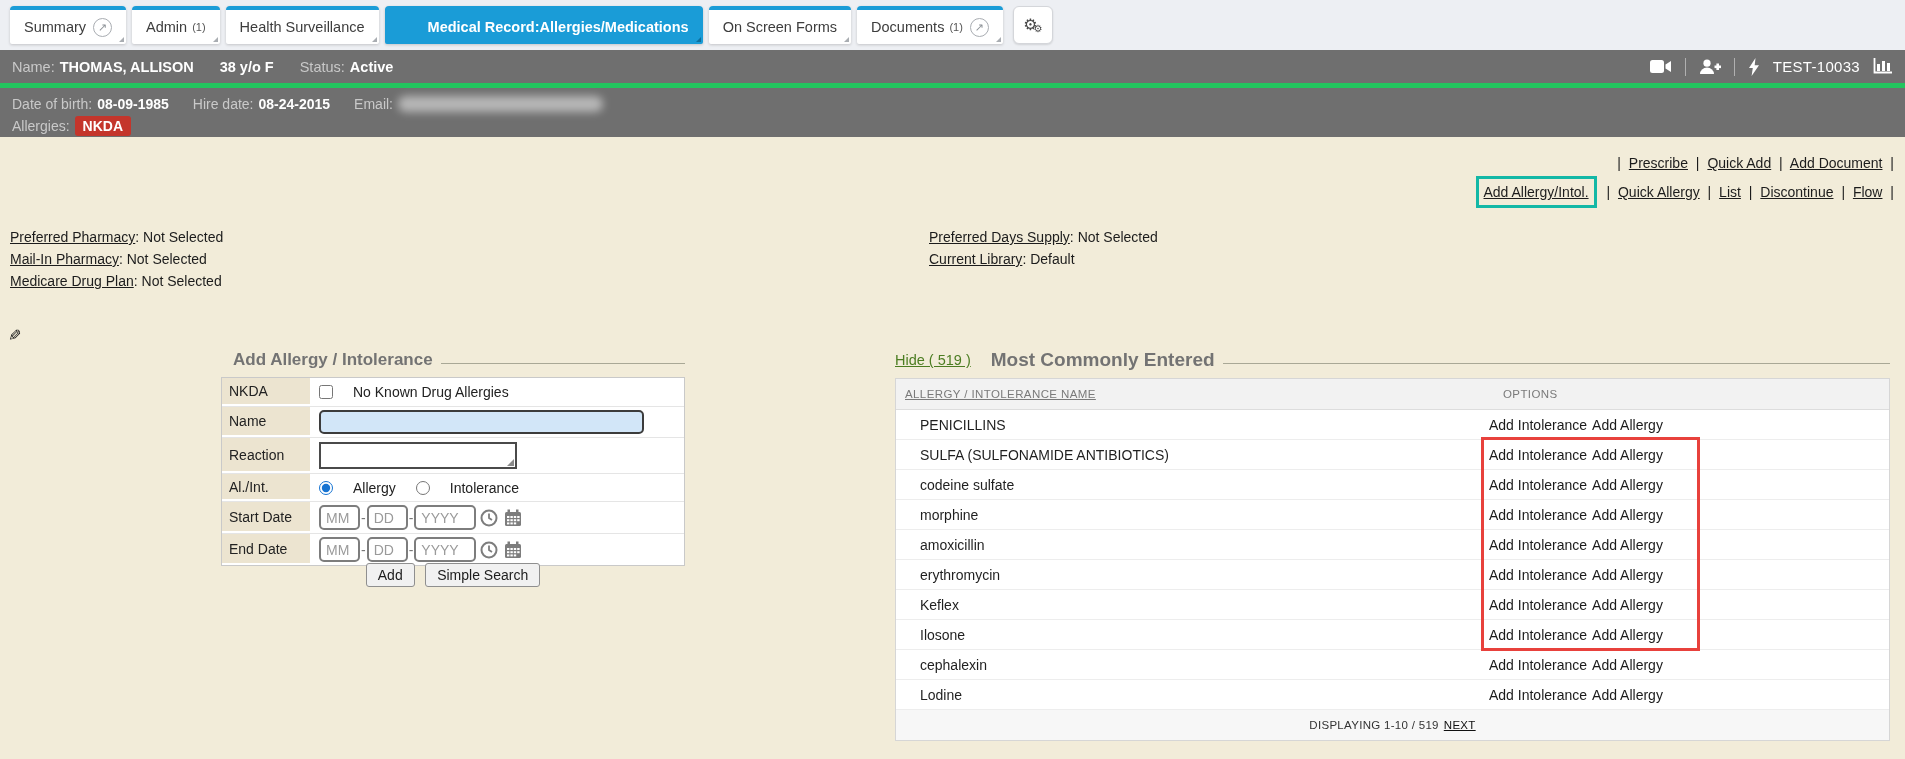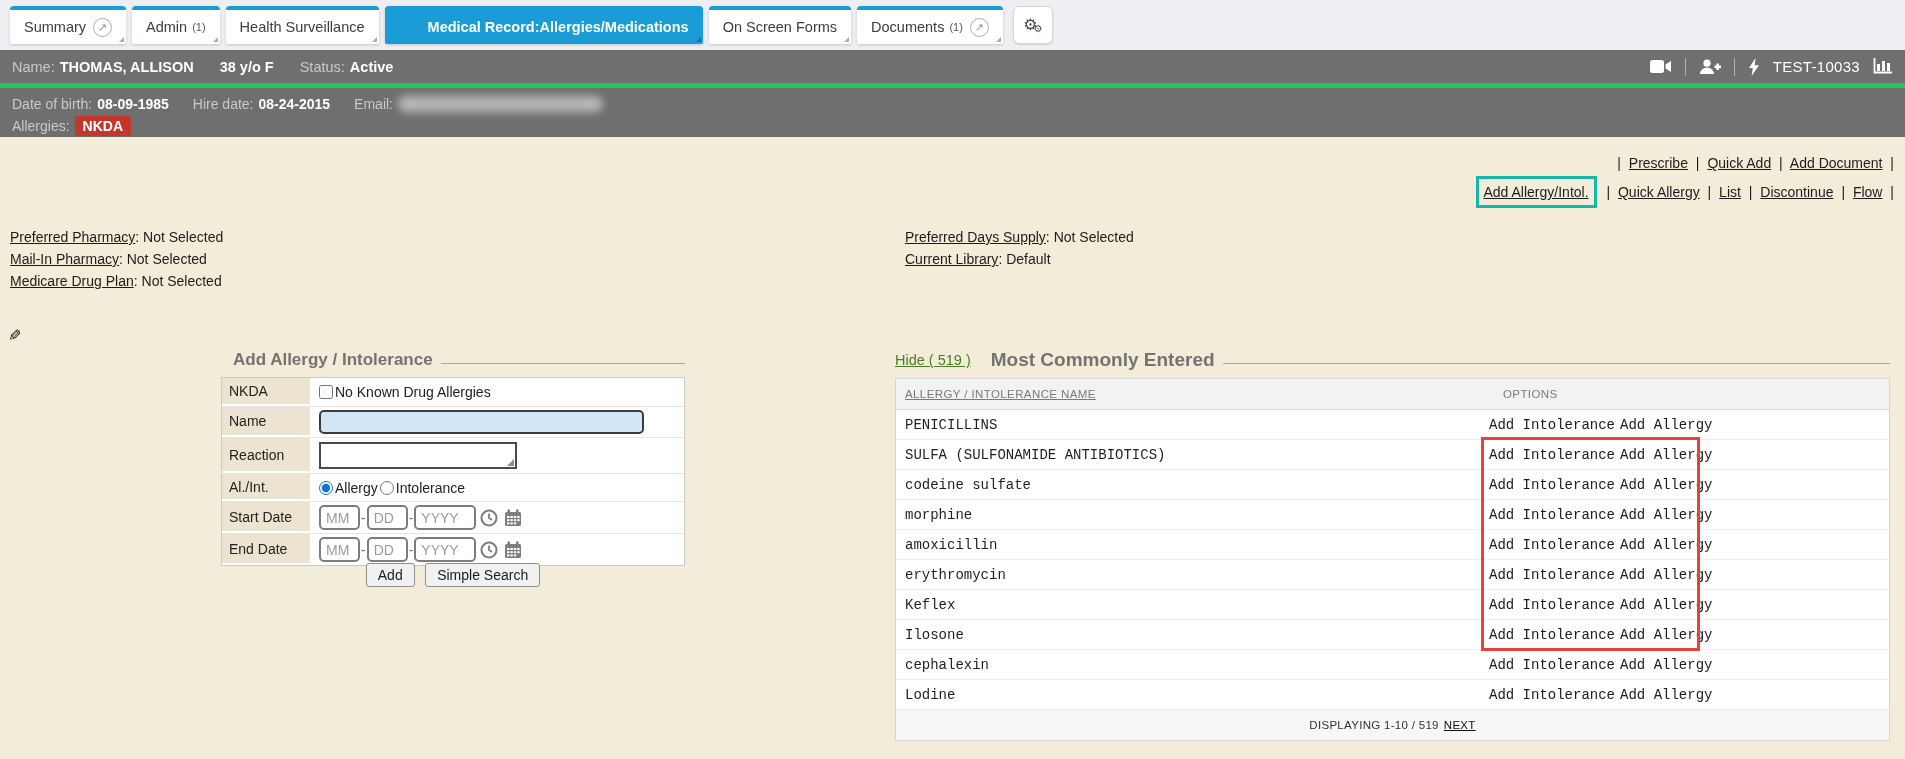--- a/index.html
+++ b/index.html
@@ -50,41 +50,41 @@
   .actions { position:absolute; top:150px; right:7px; text-align:right; font-size:14px;
              color:#1c1c1c; line-height:26px; }
   .actions a { color:#1c1c1c; text-decoration:underline; cursor:pointer; }
   .actions .sep { margin:0 4px; text-decoration:none; }
   .redbox-link { display:inline-block; border:3px solid #14b8a6; padding:0 5px; margin-right:2px; }
 
   
   .infoblock { position:absolute; font-size:14px; color:#1c1c1c; line-height:22px; }
   .infoblock a { color:#1c1c1c; text-decoration:underline; cursor:pointer; }
   #pharm { left:10px; top:226px; }
-  #supply { left:905px; top:226px; }
+  #supply { left:929px; top:226px; }
   #lastupd { left:10px; top:308px; font-size:14px; color:#1c1c1c; }
   #lastupd a { color:#1c1c1c; text-decoration:underline; cursor:pointer; }
   .pencil { position:absolute; left:8px; top:326px; font-size:16px; color:#111;
             transform:scaleX(-1); cursor:pointer; display:inline-block; }
 
   
   .legend { position:absolute; display:flex; align-items:center; gap:8px; }
   .legend .line { flex:1; border-top:1px solid #a9a896; margin-top:6px; }
   .gtitle { color:#737373; font-weight:bold;margin-left:12px; }
   .glink { color:#4c7d22; font-weight:normal; text-decoration:underline; cursor:pointer; }
 
   
   #form-legend { left:221px; top:350px; width:464px; }
   #form-legend .gtitle { font-size:17px; }
   .ftable { position:absolute; left:221px; top:377px; width:464px; background:#fff;
             border:1px solid #c9c9c9; font-size:14px; color:#222; }
   .frow { display:flex; align-items:center; border-bottom:1px solid #e5e5e5; }
   .flabel { width:88px; align-self:stretch; background:#ece4d0; display:flex; align-items:center;
             padding-left:7px; border-bottom:2px solid #fff; flex-shrink:0; }
-  .fcontent { display:flex; align-items:center; padding-left:9px; gap:2px; flex:1; }
+  .fcontent { display:flex; align-items:center; padding-left:9px; gap:20px; flex:1; }
   .name-input { width:325px; height:24px; background:#d2e6f8; border:2px solid #3c3c3c;
                 border-radius:5px; margin:3px 0; padding:0 6px; font-size:14px; }
   .react-wrap { position:relative; margin:4px 0; }
   .react-input { width:198px; height:27px; background:#fff; border:2px solid #4a4a4a;
                  padding:0 6px; font-size:14px; }
   .react-wrap::after { content:""; position:absolute; right:3px; bottom:3px;
                        border-left:7px solid transparent; border-bottom:7px solid #8a8a8a; }
   .frow input[type=checkbox], .frow input[type=radio] { width:14px; height:14px; accent-color:#1673d1; cursor:pointer; }
   .dinput { height:25px; border:2px solid #7d7d7d; border-radius:5px; text-align:left;
             padding:0 5px; font-size:14px; color:#333; margin:3px 0; }
@@ -103,23 +103,23 @@
   #table-legend .gtitle { font-size:19px; }
   .rtable { position:absolute; left:895px; top:378px; width:995px; background:#fff;
             border:1px solid #d6d6d6; font-size:14px; color:#1f1f1f; }
   .thead { display:flex; align-items:center; height:31px; background:#f2f2f2;
            border-bottom:1px solid #ddd; font-size:11.5px; color:#7a7a7a; letter-spacing:.4px; }
   .thead .c1 { width:593px; padding-left:9px; }
   .thead .c1 span { text-decoration:underline; cursor:pointer; }
   .thead .c2 { padding-left:14px; }
   .trow { display:flex; align-items:center; height:30px; border-bottom:1px solid #ededed; }
   .trow:nth-child(odd) { background:#f6f6f6; }  
-  .trow .c1 { width:593px; padding-left:9px;font-family:Liberation Mono, monospace; }
+  .trow .c1 { width:593px; padding-left:24px; }
   .trow .c2 { padding-left:0; }
-  .trow .c2 a { color:#1b1b1b; text-decoration:none; cursor:pointer; margin-right:5px;font-family:Liberation Mono, monospace; }
+  .trow .c2 a { color:#1b1b1b; text-decoration:none; cursor:pointer; margin-right:5px; }
   .tfoot { display:flex; align-items:center; justify-content:center; height:30px;
            background:#f7f7f7; font-size:11.5px; color:#333; letter-spacing:.3px; gap:5px; }
   .tfoot a { color:#111; text-decoration:underline; cursor:pointer; }
 
   .red-annotation { position:absolute; border:3px solid #e8413c; pointer-events:none; z-index:5; }
   #opts-redbox { left:1481px; top:437px; width:219px; height:214px; }
 
   svg { display:block; }
 </style>
 </head>

